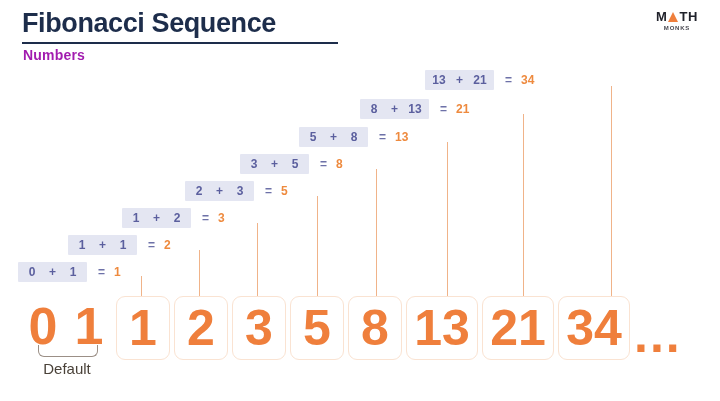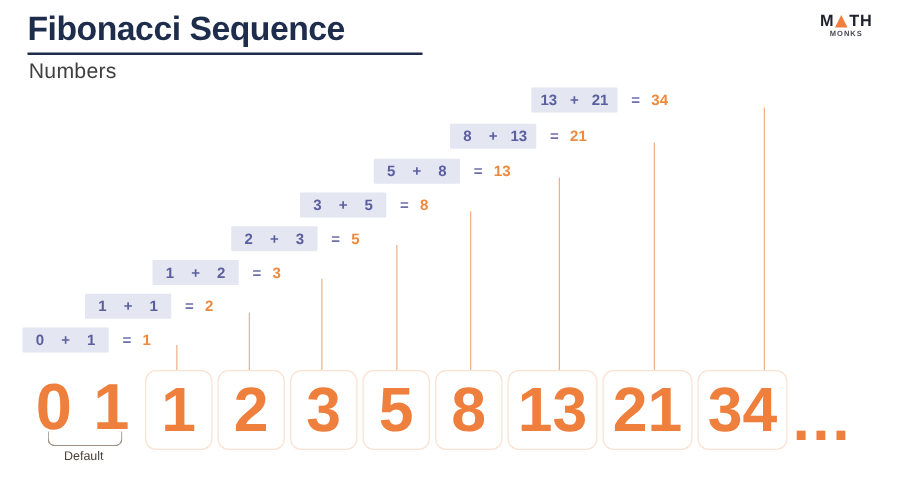--- a/index.html
+++ b/index.html
@@ -18,22 +18,23 @@
     font-size:27px;font-weight:bold;letter-spacing:-0.4px;
     color:#1d2d4b;
     white-space:nowrap;
   }
   .title-rule{
     position:absolute;left:22px;top:42px;width:316px;height:2px;
     background:#1d2d4b;
   }
   .subtitle{
     position:absolute;left:23px;top:47px;
-    font-size:17px;color:#404040;letter-spacing:0.2px;
+    font-size:14px;color:#a21caf;letter-spacing:0.2px;
     white-space:nowrap;
+    font-weight:bold;
   }
 
   
   .logo{position:absolute;right:14px;top:10px;text-align:center;line-height:1;}
   .logo-main{
     font-size:13px;font-weight:bold;color:#20222b;letter-spacing:0.6px;
     display:flex;align-items:flex-end;justify-content:center;gap:0px;
   }
   .logo-tri{
     display:inline-block;width:0;height:0;margin:0 1px 1px 1px;
@@ -94,21 +95,21 @@
   .bracket{
     position:absolute;
     border:1.4px solid #9b8f86;
     border-top:none;
     border-bottom-left-radius:6px;
     border-bottom-right-radius:6px;
     background:transparent;
   }
   .bracket-label{
     position:absolute;
-    font-size:10px;color:#4a4239;
+    font-size:15px;color:#4a4239;
     white-space:nowrap;text-align:center;
   }
 </style>
 </head>
 <body>
 
 <div class="stage">
 
   <div class="title">Fibonacci Sequence</div>
   <div class="title-rule"></div>

